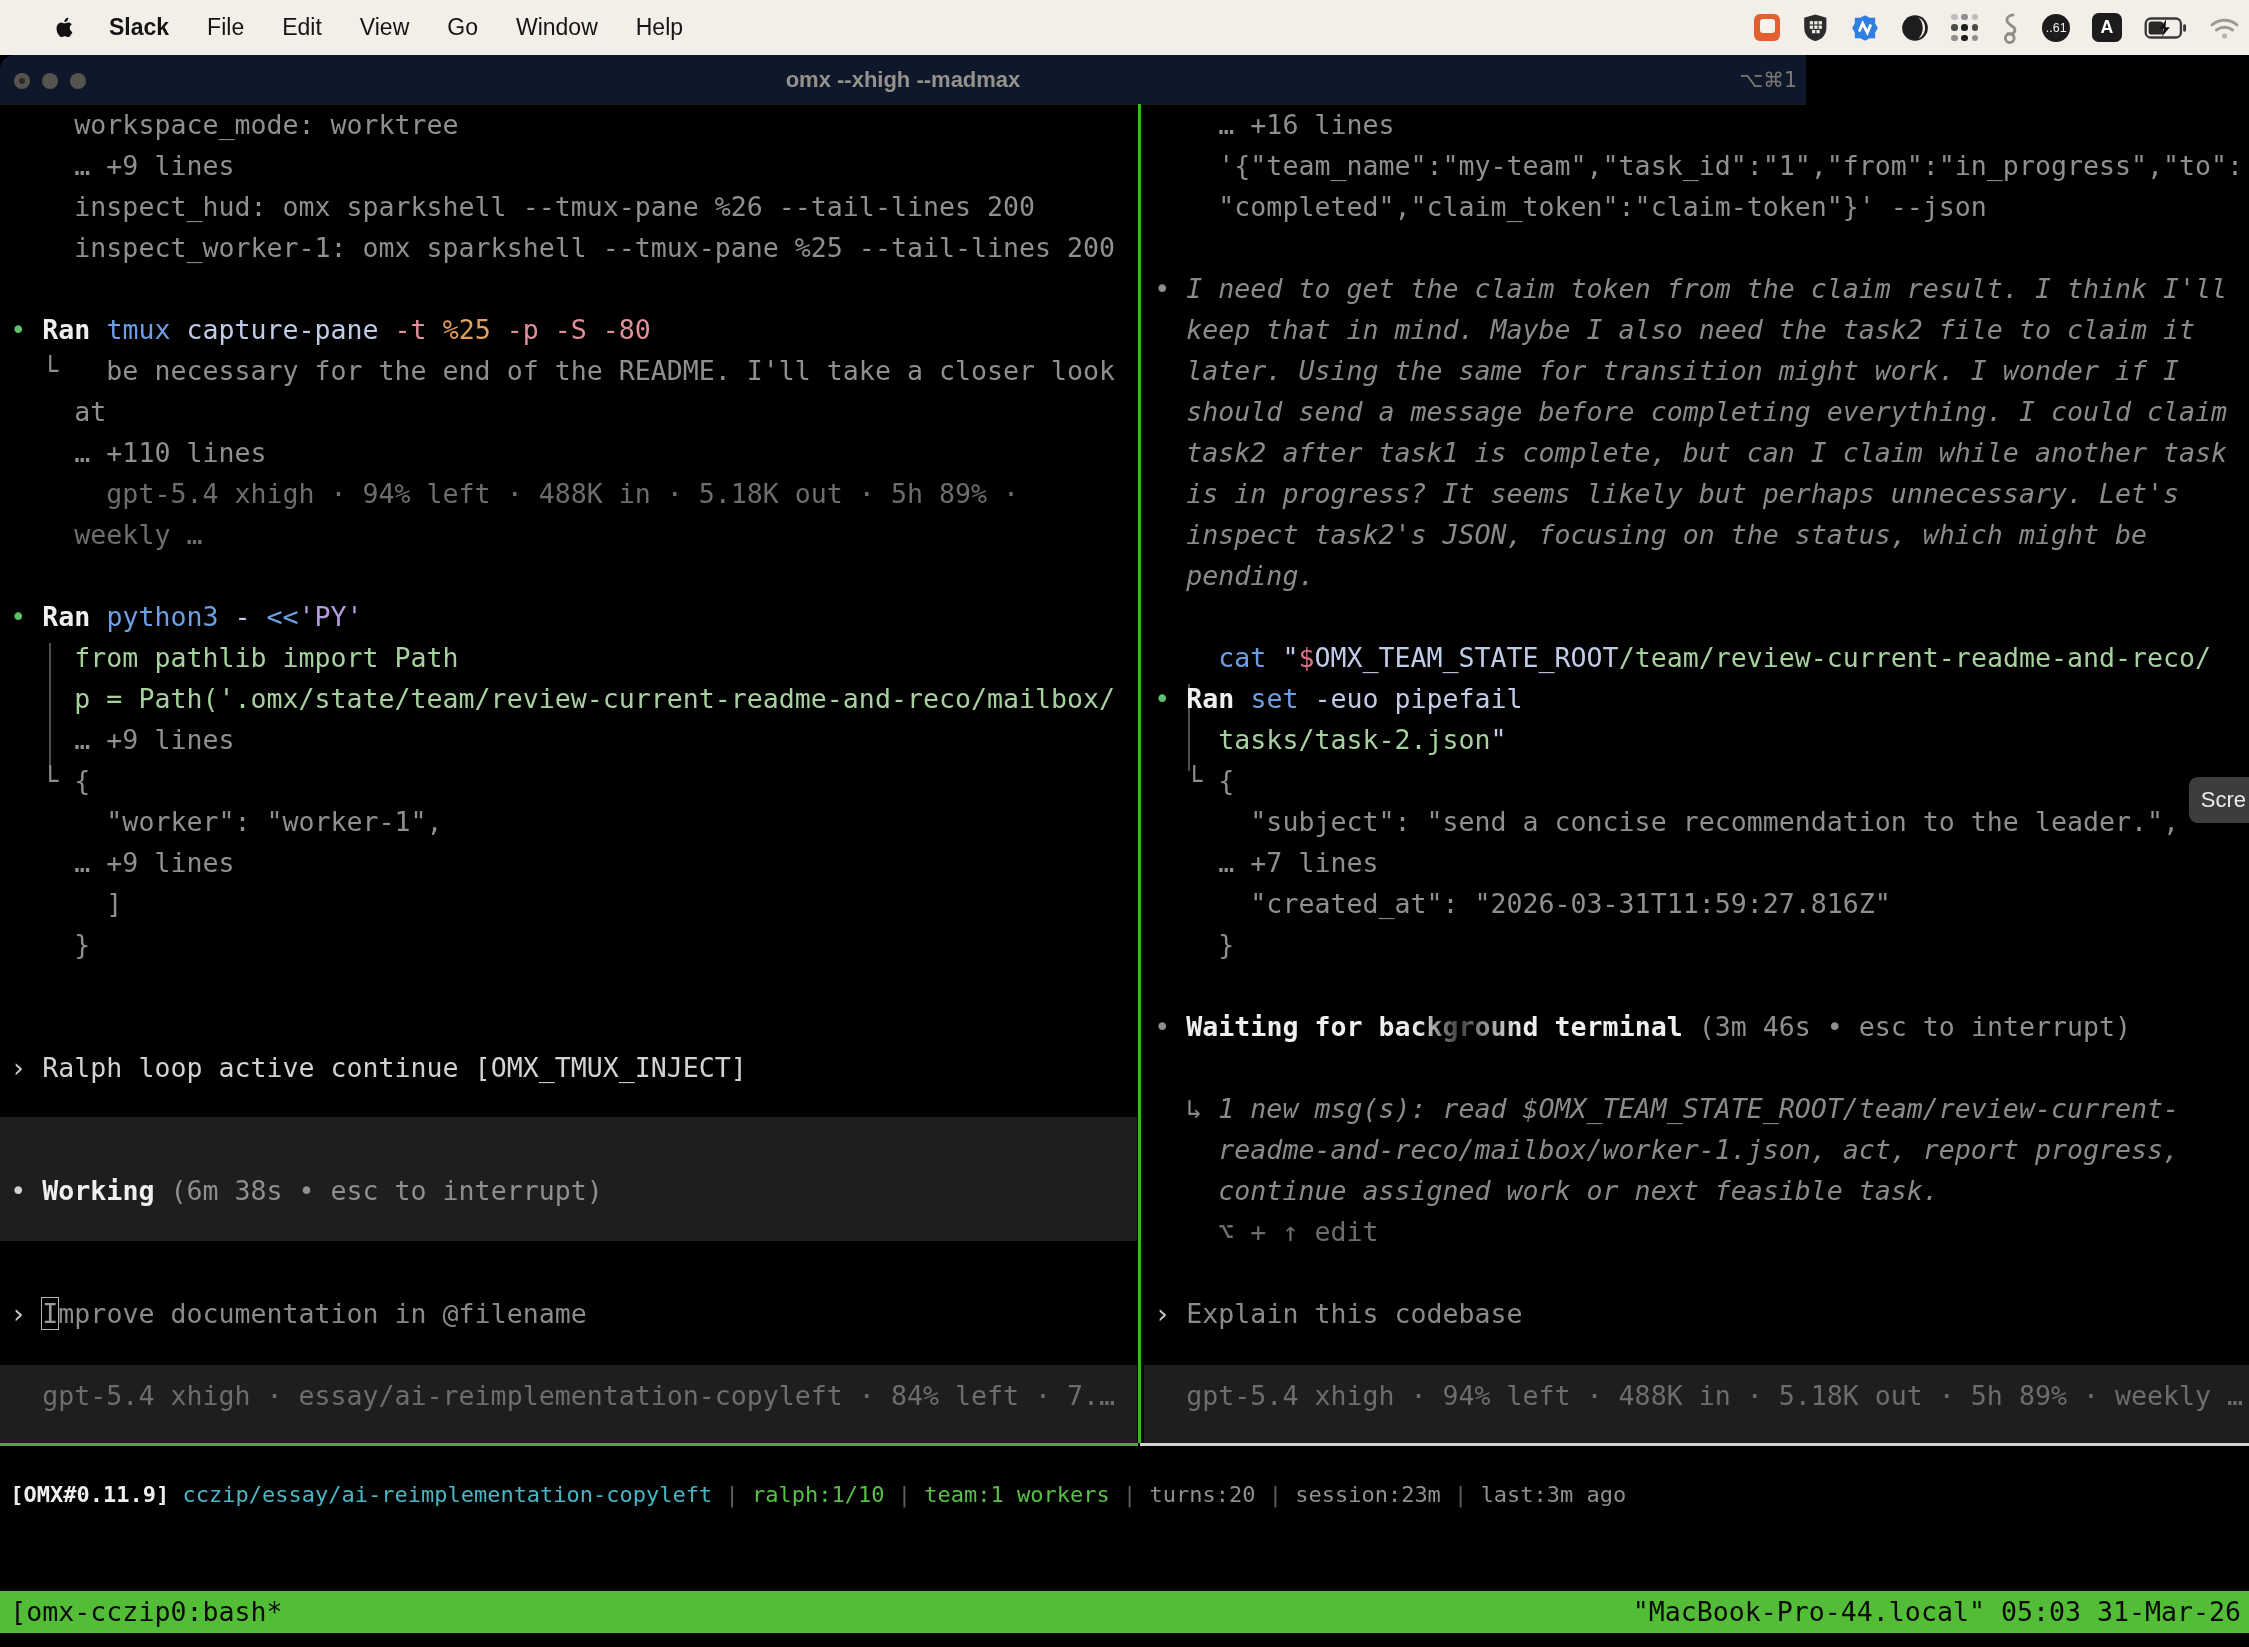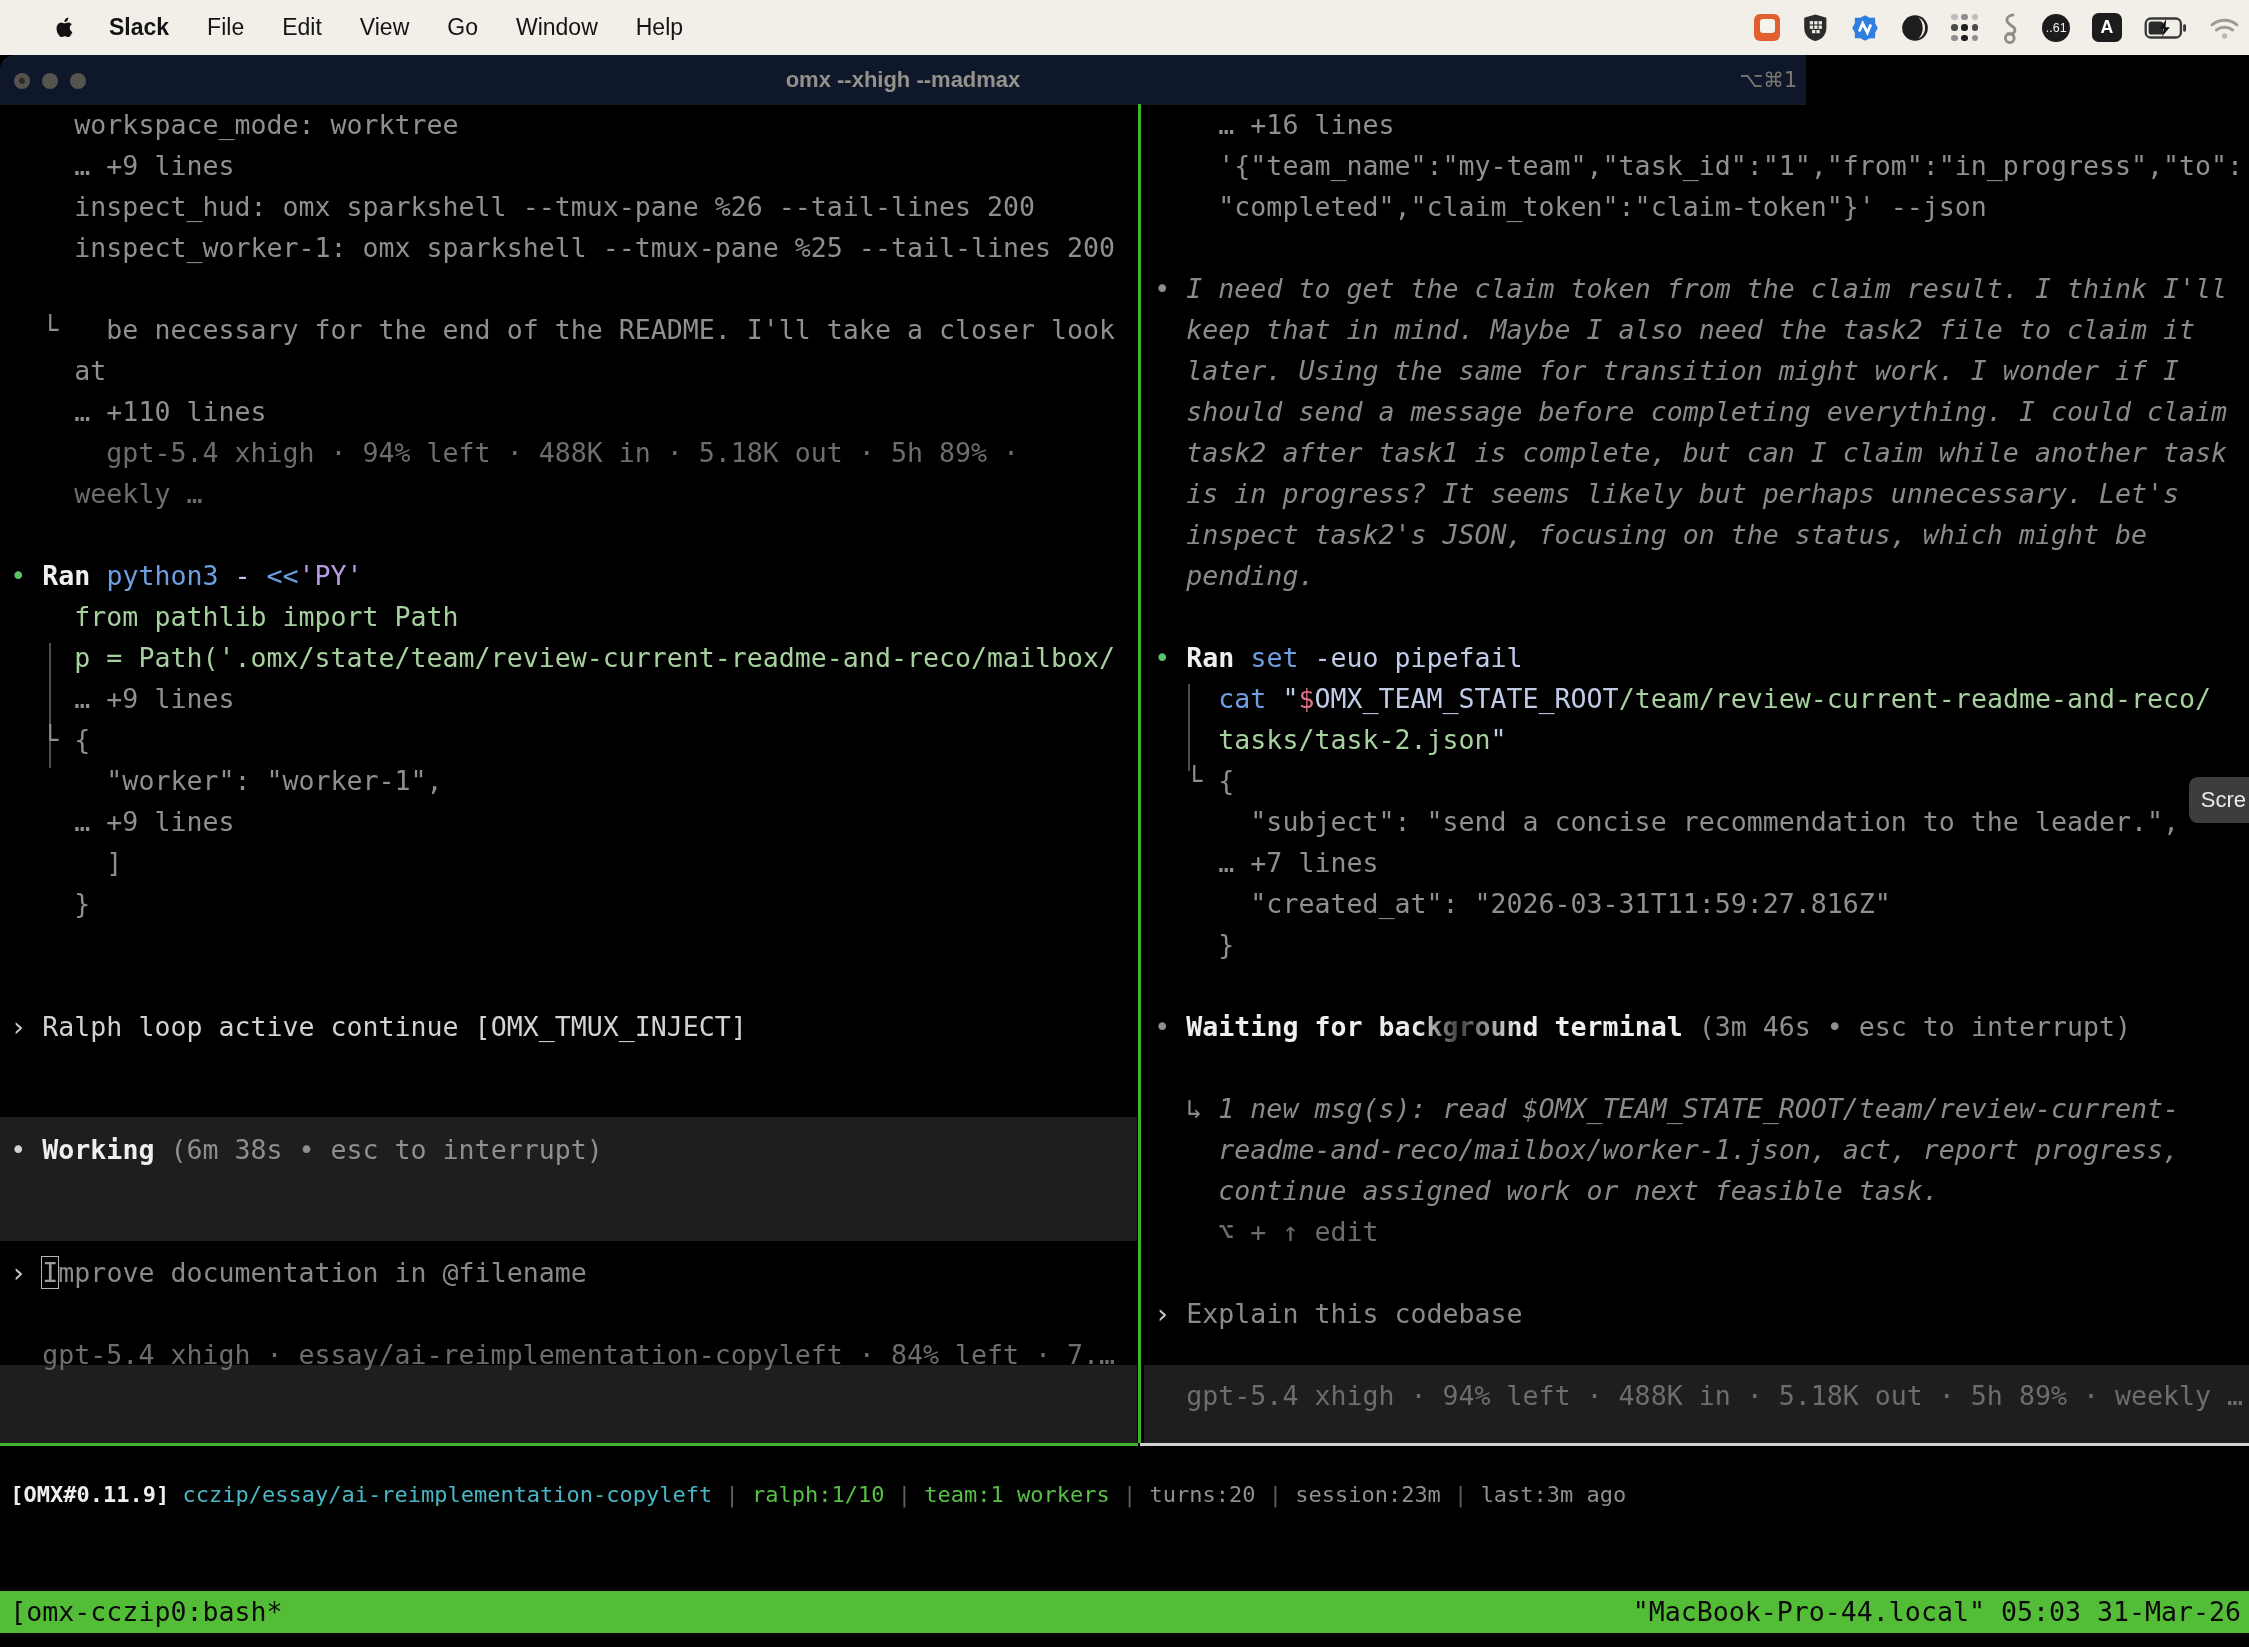--- a/index.html
+++ b/index.html
@@ -177,20 +177,21 @@
 
   <div class="pane pane-left" id="pane-left">
     <div class="band" style="top:1013px;"></div>
     <div class="band" style="top:1261px;"></div>
     <div class="bar-v" style="left:49px;top:539px;height:125px;"></div>
   <div class="tline"><span class="s-out">    workspace_mode: worktree</span></div>
       <div class="tline"><span class="s-out">    … +9 lines</span></div>
       <div class="tline"><span class="s-out">    inspect_hud: omx sparkshell --tmux-pane %26 --tail-lines 200</span></div>
       <div class="tline"><span class="s-out">    inspect_worker-1: omx sparkshell --tmux-pane %25 --tail-lines 200</span></div>
       <div class="tline"></div>
+      <div class="tline"><span class="s-bullet">• </span><span class="s-bold">Ran </span><span class="s-cmd">tmux </span><span class="s-arg">capture-pane </span><span class="s-flag">-t </span><span class="s-val">%25 </span><span class="s-flag">-p -S -80</span></div>
       <div class="tline"><span class="s-out">  └   be necessary for the end of the README. I'll take a closer look</span></div>
       <div class="tline"><span class="s-out">    at</span></div>
       <div class="tline"><span class="s-out">    … +110 lines</span></div>
       <div class="tline"><span class="s-dim">      gpt-5.4 xhigh · 94% left · 488K in · 5.18K out · 5h 89% ·</span></div>
       <div class="tline"><span class="s-dim">    weekly …</span></div>
       <div class="tline"></div>
       <div class="tline"><span class="s-bullet">• </span><span class="s-bold">Ran </span><span class="s-cmd">python3 </span><span class="s-arg">- </span><span class="s-cmd">&lt;&lt;</span><span class="s-lav">'PY'</span></div>
       <div class="tline"><span class="s-str">    from pathlib import Path</span></div>
       <div class="tline"><span class="s-str">    p = Path('.omx/state/team/review-current-readme-and-reco/mailbox/</span></div>
       <div class="tline"><span class="s-out">    … +9 lines</span></div>
@@ -221,22 +222,22 @@
       <div class="tline"></div>
       <div class="tline"><span class="s-out">• </span><span class="s-ital">I need to get the claim token from the claim result. I think I'll</span></div>
       <div class="tline"><span class="s-ital">  keep that in mind. Maybe I also need the task2 file to claim it</span></div>
       <div class="tline"><span class="s-ital">  later. Using the same for transition might work. I wonder if I</span></div>
       <div class="tline"><span class="s-ital">  should send a message before completing everything. I could claim</span></div>
       <div class="tline"><span class="s-ital">  task2 after task1 is complete, but can I claim while another task</span></div>
       <div class="tline"><span class="s-ital">  is in progress? It seems likely but perhaps unnecessary. Let's</span></div>
       <div class="tline"><span class="s-ital">  inspect task2's JSON, focusing on the status, which might be</span></div>
       <div class="tline"><span class="s-ital">  pending.</span></div>
       <div class="tline"></div>
+      <div class="tline"><span class="s-out">    </span><span class="s-cmd">cat </span><span class="s-arg">"</span><span class="s-red">$</span><span class="s-arg">OMX_TEAM_STATE_ROOT</span><span class="s-str">/team/review-current-readme-and-reco/</span></div>
       <div class="tline"><span class="s-bullet">• </span><span class="s-bold">Ran </span><span class="s-cmd">set </span><span class="s-arg">-euo pipefail</span></div>
-      <div class="tline"><span class="s-out">    </span><span class="s-cmd">cat </span><span class="s-arg">"</span><span class="s-red">$</span><span class="s-arg">OMX_TEAM_STATE_ROOT</span><span class="s-str">/team/review-current-readme-and-reco/</span></div>
       <div class="tline"><span class="s-str">    tasks/task-2.json</span><span class="s-arg">"</span></div>
       <div class="tline"><span class="s-out">  └ {</span></div>
       <div class="tline"><span class="s-out">      "subject": "send a concise recommendation to the leader.",</span></div>
       <div class="tline"><span class="s-out">    … +7 lines</span></div>
       <div class="tline"><span class="s-out">      "created_at": "2026-03-31T11:59:27.816Z"</span></div>
       <div class="tline"><span class="s-out">    }</span></div>
       <div class="tline"></div>
       <div class="tline"><span class="s-out">• </span><span class="s-bold">Waiting for </span><span class="s-shimmer">background</span><span class="s-bold"> terminal</span><span class="s-out"> (3m 46s • esc to interrupt)</span></div>
       <div class="tline"></div>
       <div class="tline"><span class="s-ital">  ↳ 1 new msg(s): read $OMX_TEAM_STATE_ROOT/team/review-current-</span></div>

